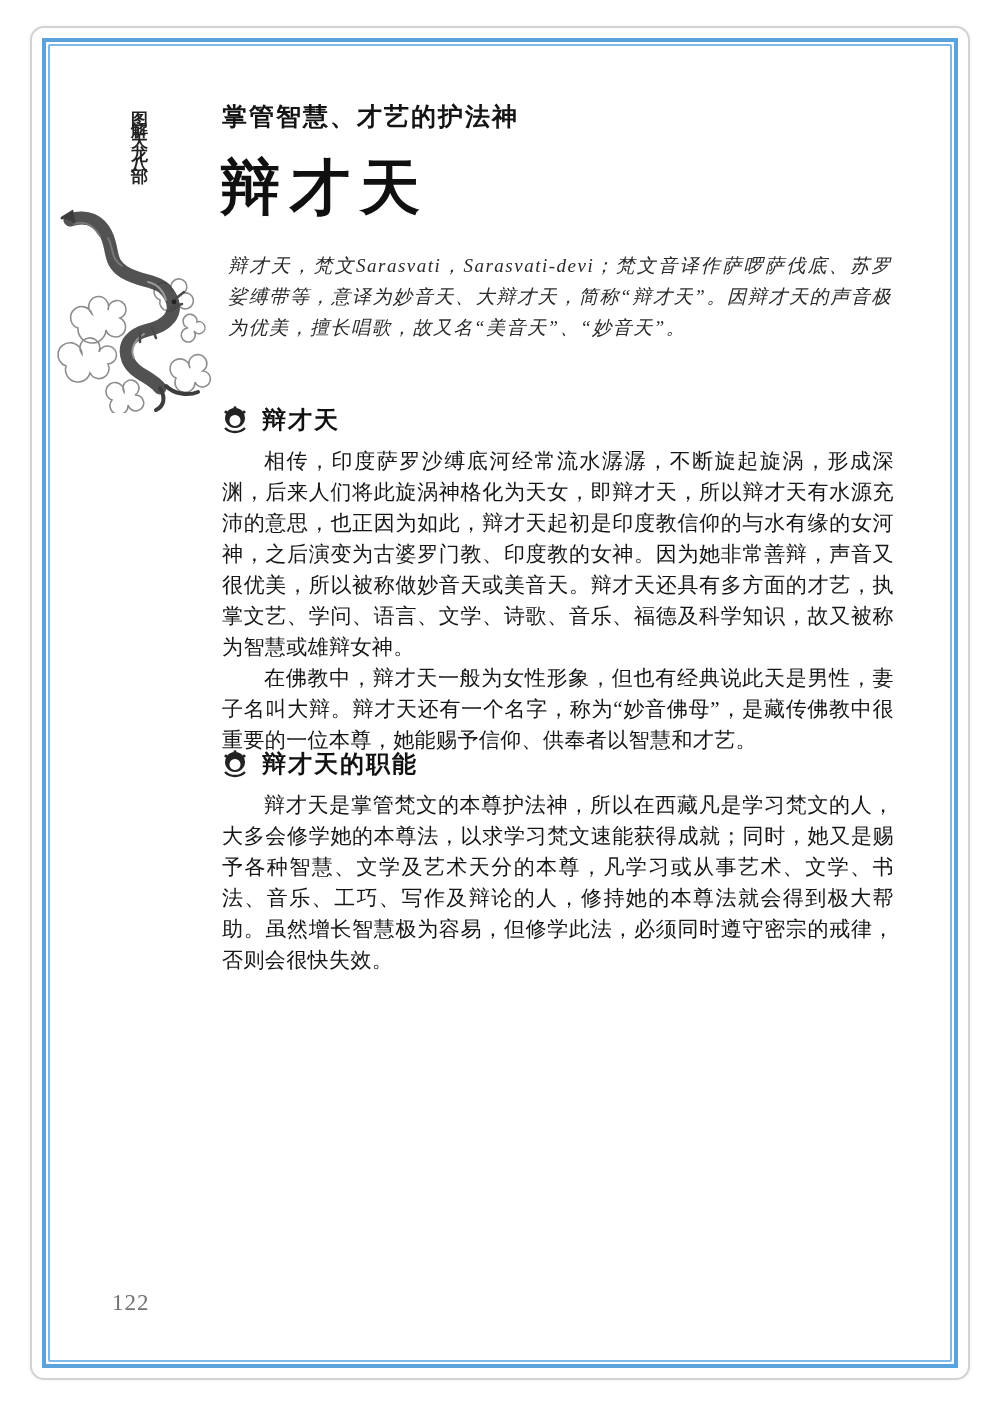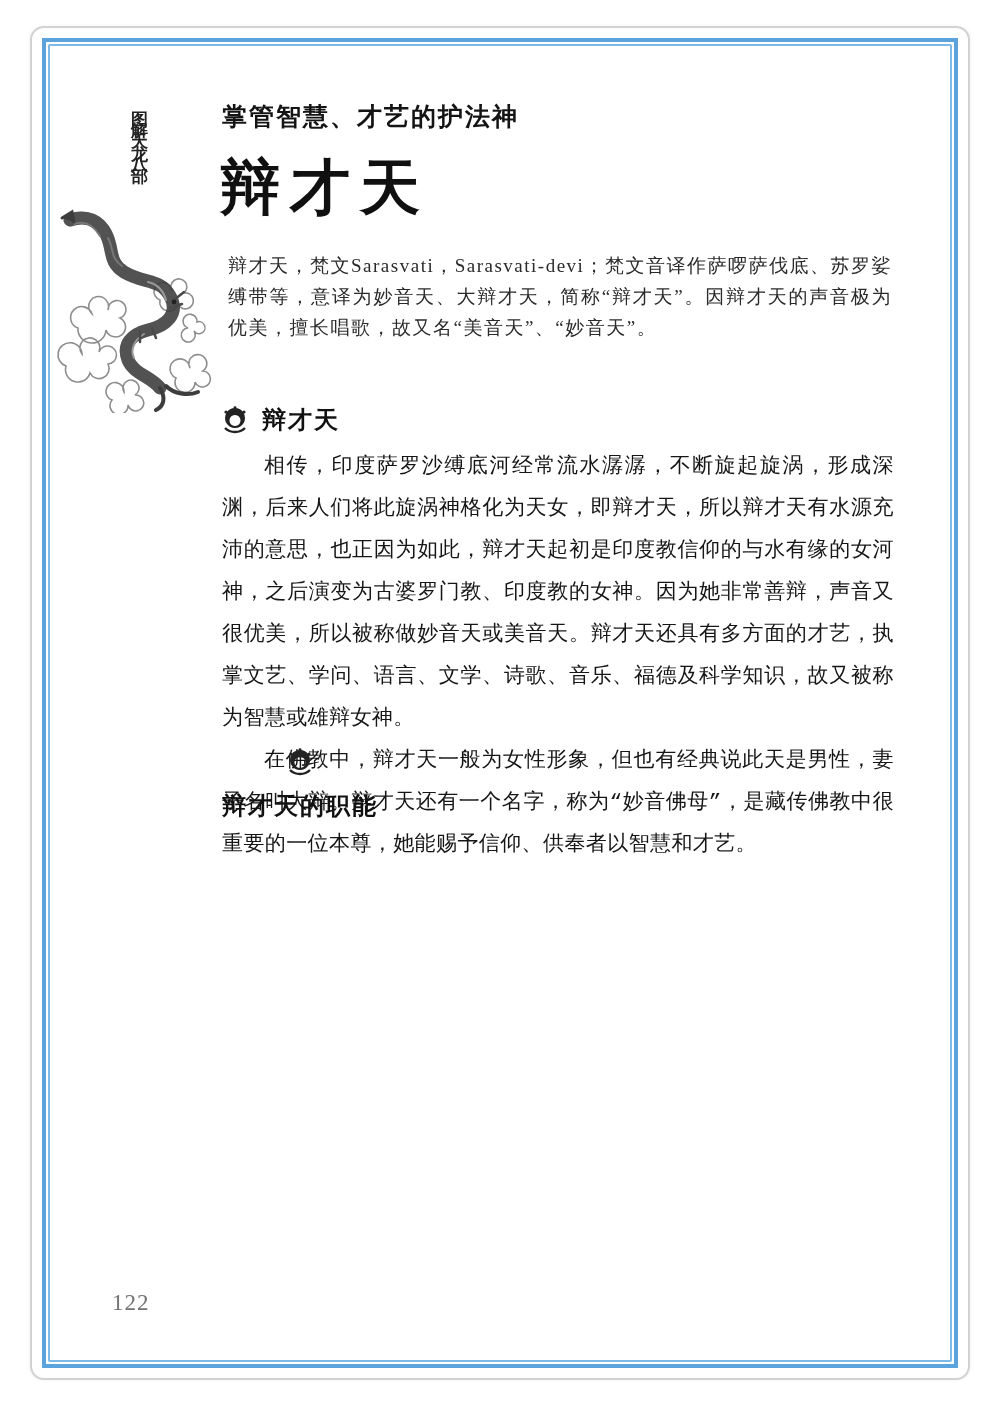--- a/index.html
+++ b/index.html
@@ -30,42 +30,42 @@
   .kicker{
     position:absolute;left:222px;top:100px;width:600px;
     font-size:25px;font-weight:700;color:#141414;letter-spacing:2px;
   }
   .big-title{
     position:absolute;left:220px;top:148px;width:500px;
     font-size:60px;font-weight:700;color:#101010;letter-spacing:10px;
   }
   .intro{
     position:absolute;left:228px;top:250px;width:664px;
-    font-size:19px;line-height:31px;color:#2a2a2a;
+    font-size:19px;line-height:31px;font-style:italic;color:#2a2a2a;
     text-align:justify;letter-spacing:1.5px;
   }
   .section-head{
     position:absolute;left:222px;display:flex;align-items:center;gap:14px;
   }
   .section-head .h{
     font-family:"Liberation Sans", sans-serif;
     font-size:24px;font-weight:700;color:#111;letter-spacing:2px;
   }
   .stamp{width:26px;height:28px;flex:0 0 auto;}
   .body-block{
     position:absolute;left:222px;width:672px;
-    font-size:21px;line-height:42px;color:#161616;
-    text-align:justify;letter-spacing:0.4px;font-family:Liberation Mono, monospace;
+    font-size:21px;line-height:31px;color:#161616;
+    text-align:justify;letter-spacing:0.4px;
   }
   .body-block p{margin:0;text-indent:2em;}
   .page-number{
     position:absolute;left:112px;top:1290px;
     font-size:23px;color:#737373;letter-spacing:1px;
   }
-  .s1{top:404px;} .s2{top:748px;flex-direction:column;}
+  .s1{top:404px;} .s2{top:748px;}
   .b1{top:446px;} .b2{top:790px;}
 </style>
 </head>
 <body>
 
 <div class="page-card">
   <div class="frame-thin">
     <div class="frame-thick"></div>
   </div>
 </div>
@@ -122,15 +122,16 @@
     <path d="M13 2 a10 10 0 1 0 0.01 0 z M13 9 a5.5 5.5 0 1 1 -0.01 0 z" fill="#222" fill-rule="evenodd"></path>
     <path d="M3 22 q4 4 10 4 q6 0 10 -4" fill="none" stroke="#222" stroke-width="2.4"></path>
     <circle cx="4" cy="6" r="1.6" fill="#222"></circle>
       <circle cx="22" cy="6" r="1.6" fill="#222"></circle>
     <circle cx="13" cy="1.6" r="1.4" fill="#222"></circle>
   </svg>
   <span class="h">辩才天的职能</span>
 </div>
 
 <div class="body-block b2">
+  <p>辩才天是掌管梵文的本尊护法神，所以在西藏凡是学习梵文的人，大多会修学她的本尊法，以求学习梵文速能获得成就；同时，她又是赐予各种智慧、文学及艺术天分的本尊，凡学习或从事艺术、文学、书法、音乐、工巧、写作及辩论的人，修持她的本尊法就会得到极大帮助。虽然增长智慧极为容易，但修学此法，必须同时遵守密宗的戒律，否则会很快失效。</p>
 </div>
 
 <div class="page-number">122</div>
 
 </body></html>

